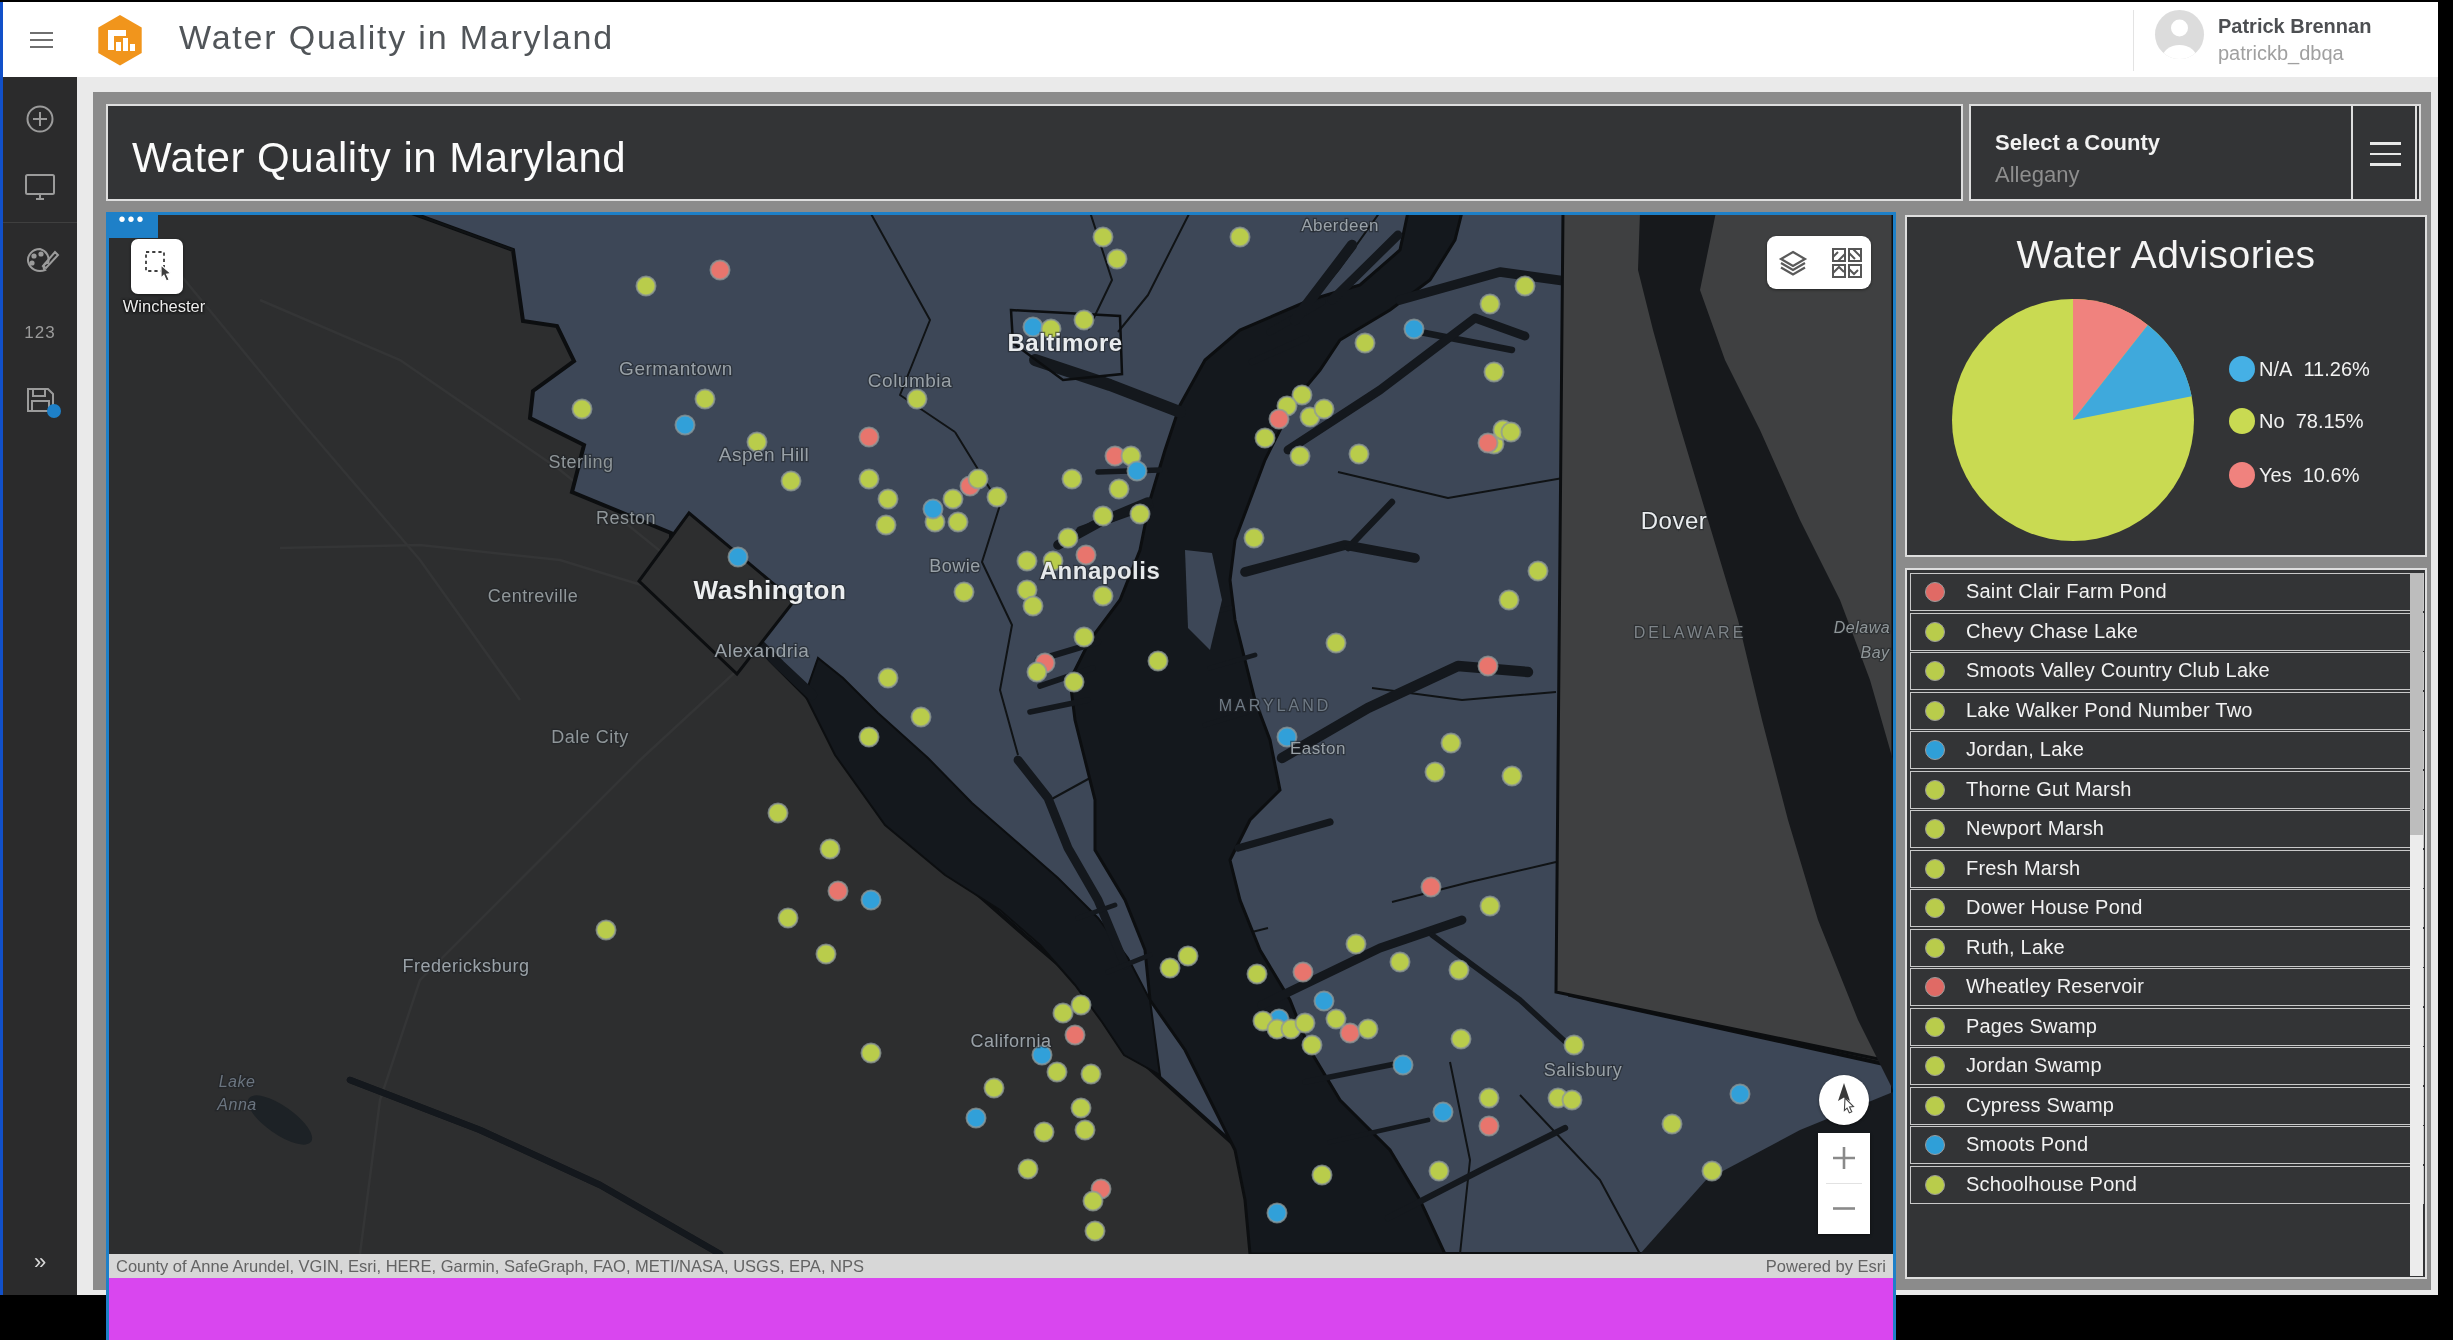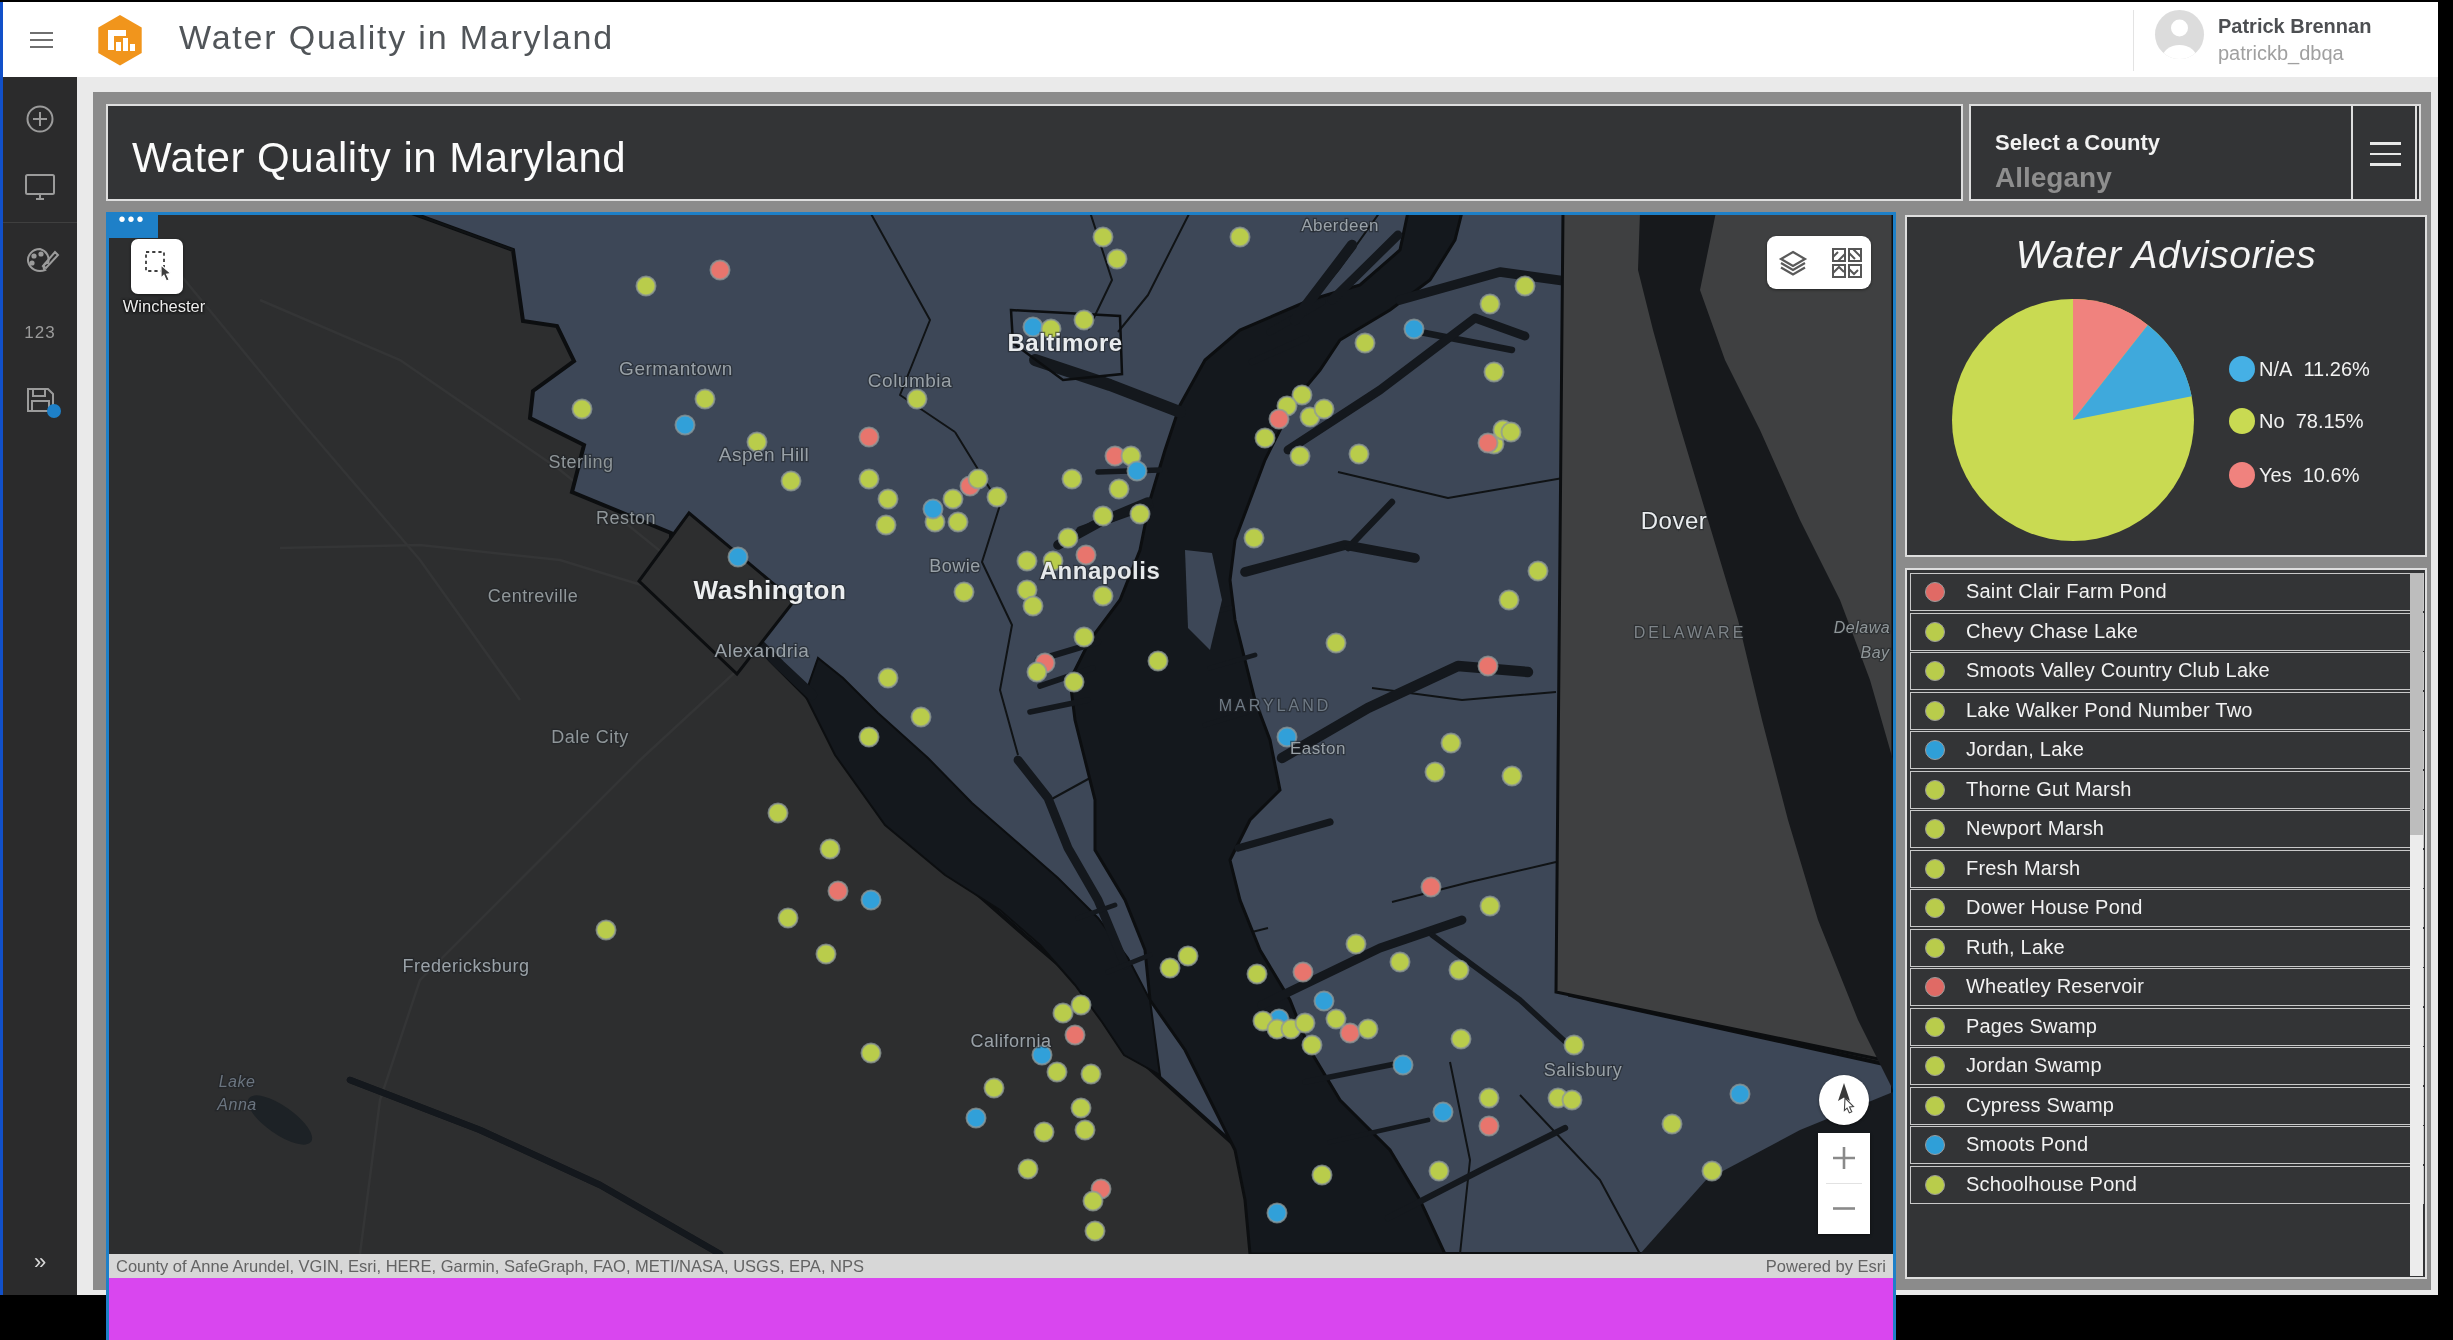--- a/index.html
+++ b/index.html
@@ -19,40 +19,40 @@
 #uname {left:2215px;top:13px;font-size:20px;color:#4d4f52;font-weight:bold;}
 #ulogin {left:2215px;top:40px;font-size:20px;color:#a0a0a0;}
 
 .sic {position:absolute;left:0;width:74px;text-align:center;color:#9b9b9b;}
 #sdiv {left:0px;top:145px;width:74px;height:1px;background:#3f3f3f;}
 
 #hdr {left:106px;top:104px;width:1857px;height:97px;}
 #hdr div {margin:28px 0 0 24px;font-size:42px;color:#fbfbfb;letter-spacing:0.5px;}
 #selp {left:1969px;top:104px;width:452px;height:97px;color:#fff;}
 #selp .t1 {margin:24px 0 0 24px;font-size:22px;font-weight:bold;color:#f2f2f2;}
-#selp .t2 {margin:6px 0 16px 24px;font-size:28px;color:#8e8e8e;font-weight:bold;}
+#selp .t2 {margin:6px 0 16px 24px;font-size:22px;color:#8e8e8e;}
 #burgp {left:2351px;top:104px;width:66px;height:97px;}
 #burg2 {position:absolute;left:17px;top:36px;width:31px;}
 #burg2 span {display:block;height:2.5px;background:#e8e8e8;margin-bottom:8px;}
 
 #mapp {left:106px;top:212px;width:1790px;height:1226px;background:#d946ef;border:3px solid #1e80c8;}
 #maptab {left:106px;top:212px;width:52px;height:26px;background:#1e80c8;color:#fff;text-align:center;}
 #maptab span {position:relative;top:-4px;font-size:20px;letter-spacing:2px;color:#fff;}
 #seltool {left:131px;top:239px;width:52px;height:55px;background:#fff;border-radius:7px;box-shadow:0 1px 3px rgba(0,0,0,.5);}
 #winch {left:109px;top:297px;width:110px;text-align:center;font-size:16.5px;color:#ececec;text-shadow:0 0 3px #000,0 0 3px #000;}
 #mapwidg {left:1767px;top:236px;width:104px;height:53px;background:#fff;border-radius:9px;box-shadow:0 1px 3px rgba(0,0,0,.45);}
 #compass {left:1819px;top:1075px;width:50px;height:50px;border-radius:50%;background:#fff;box-shadow:0 1px 3px rgba(0,0,0,.45);}
 #zoombox {left:1818px;top:1133px;width:52px;height:101px;background:#fff;box-shadow:0 1px 3px rgba(0,0,0,.45);}
 #zoombox .zl {position:absolute;left:8px;top:50px;width:36px;height:1px;background:#e2e2e2;}
 #attrib {left:109px;top:1254px;width:1784px;height:24px;background:#d7d7d7;color:#636363;font-size:16.5px;}
 #attrib .l {position:absolute;left:7px;top:3px;}
 #attrib .r {position:absolute;right:7px;top:3px;}
 
 #piep {left:1905px;top:215px;width:522px;height:342px;}
-#pieti {position:absolute;left:0;top:16px;width:100%;text-align:center;font-size:39px;letter-spacing:1px;color:#f4f4f4;letter-spacing:0.5px;font-style:italic;}
+#pieti {position:absolute;left:0;top:16px;width:100%;text-align:center;font-size:39px;letter-spacing:1px;color:#f4f4f4;letter-spacing:0.5px;}
 .leg {position:absolute;left:352px;font-size:20px;color:#f2f2f2;}
 .leg i {position:absolute;left:-30px;top:-2px;width:26px;height:26px;border-radius:50%;font-style:normal;}
 
 #listp {left:1905px;top:568px;width:522px;height:711px;overflow:hidden;padding:3px 1px 0 3px;}
 .lrow {position:relative;height:38px;margin-bottom:1.5px;background:#333436;border:1px solid #c9c9c9;color:#f2f2f2;}
 .ldot {position:absolute;left:14px;top:8px;width:20px;height:20px;border-radius:50%;border:1px solid #9b9b9b;}
 .ltxt {position:absolute;left:55px;top:6px;font-size:20px;letter-spacing:0.2px;}
 #lscroll {position:absolute;right:2px;top:3px;width:13px;height:703px;background:#ececec;}
 #lthumb {position:absolute;left:0;top:0;width:13px;height:262px;background:#bdbdbd;}
 </style></head>

